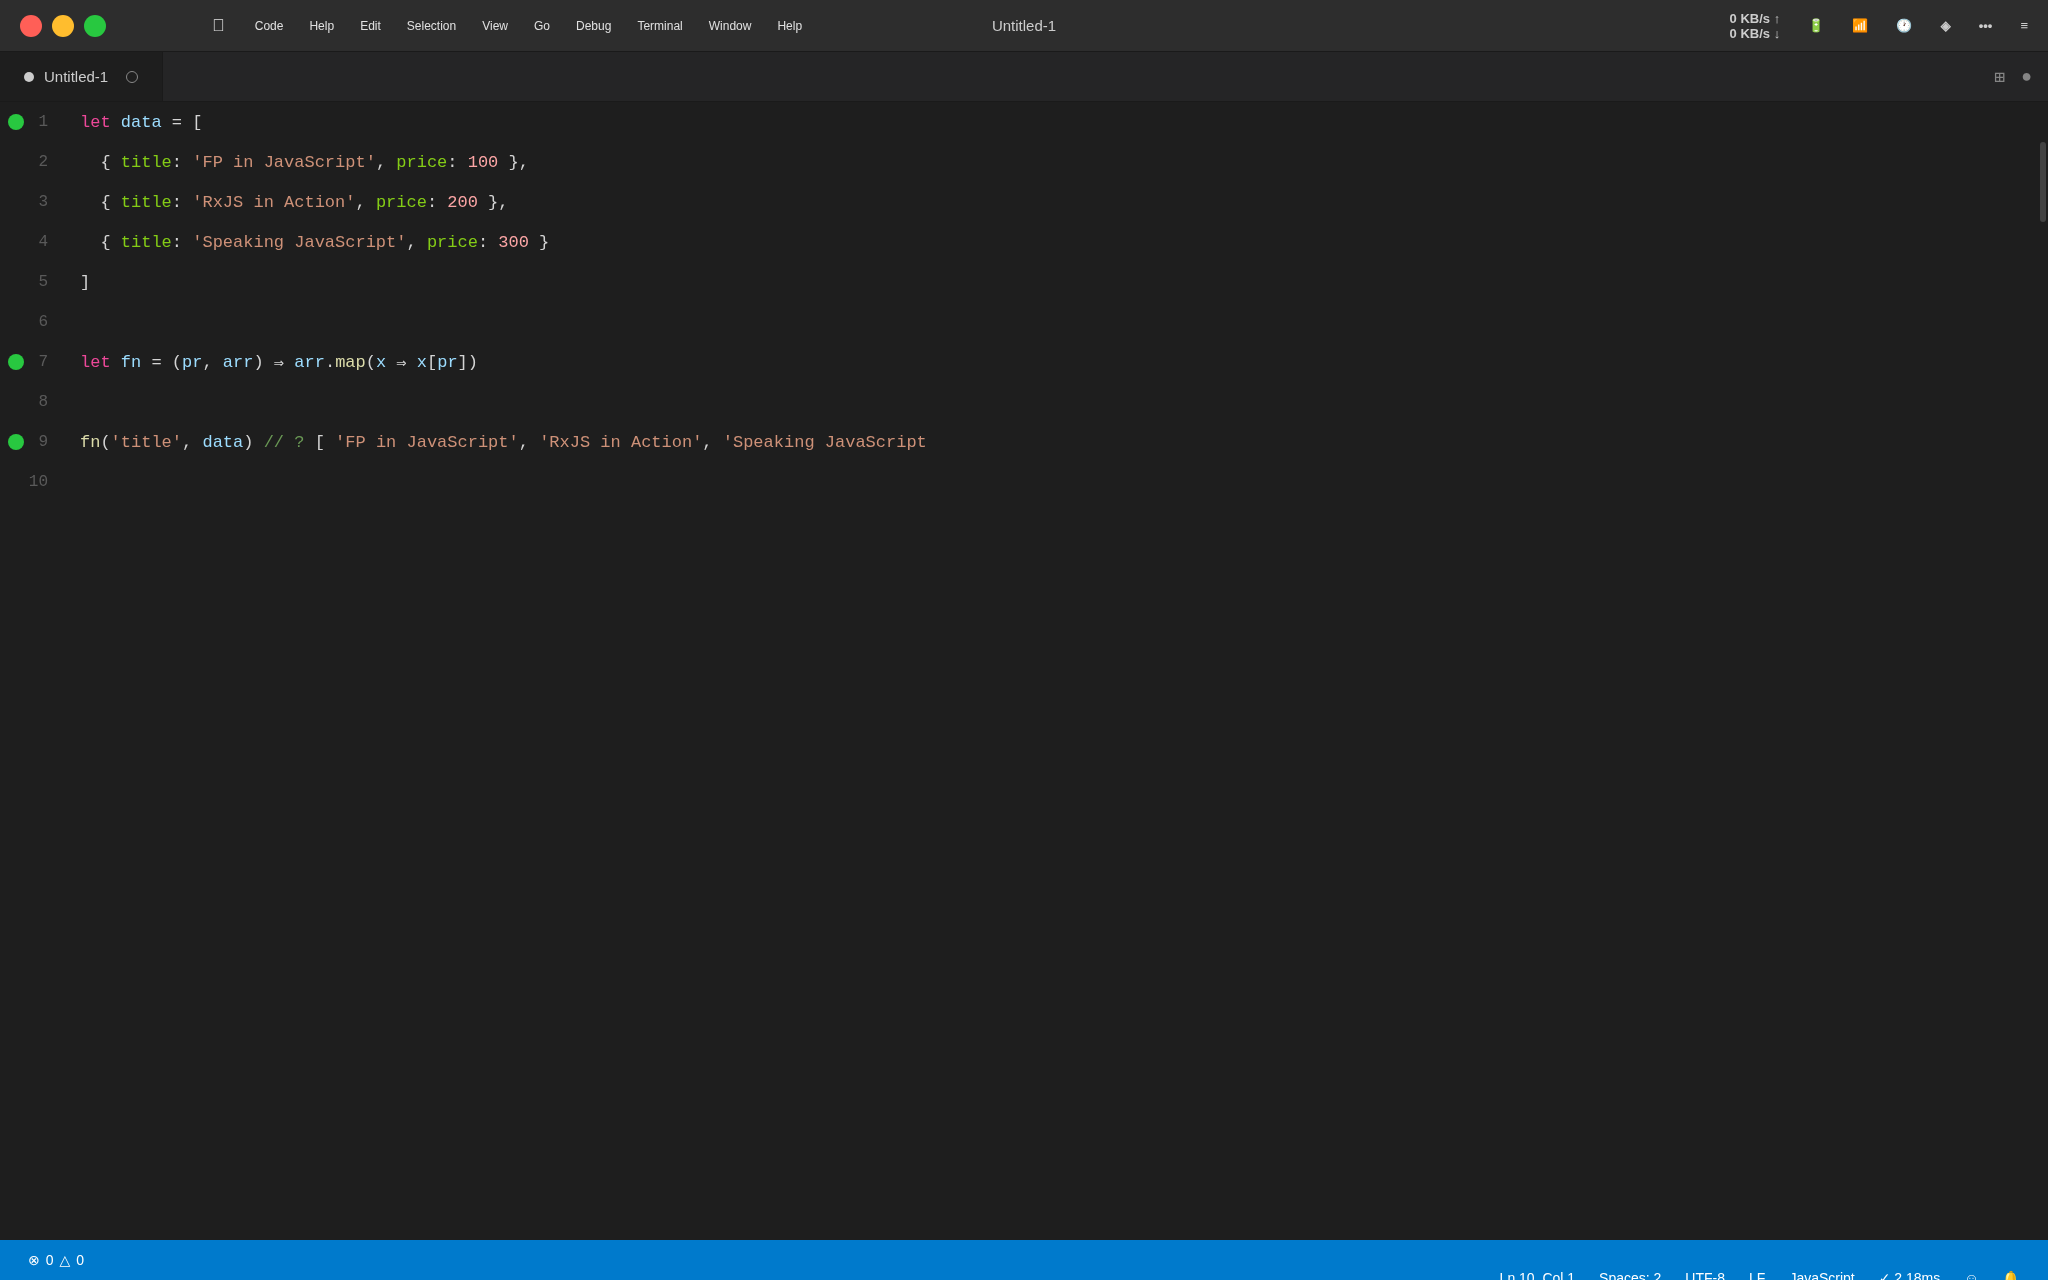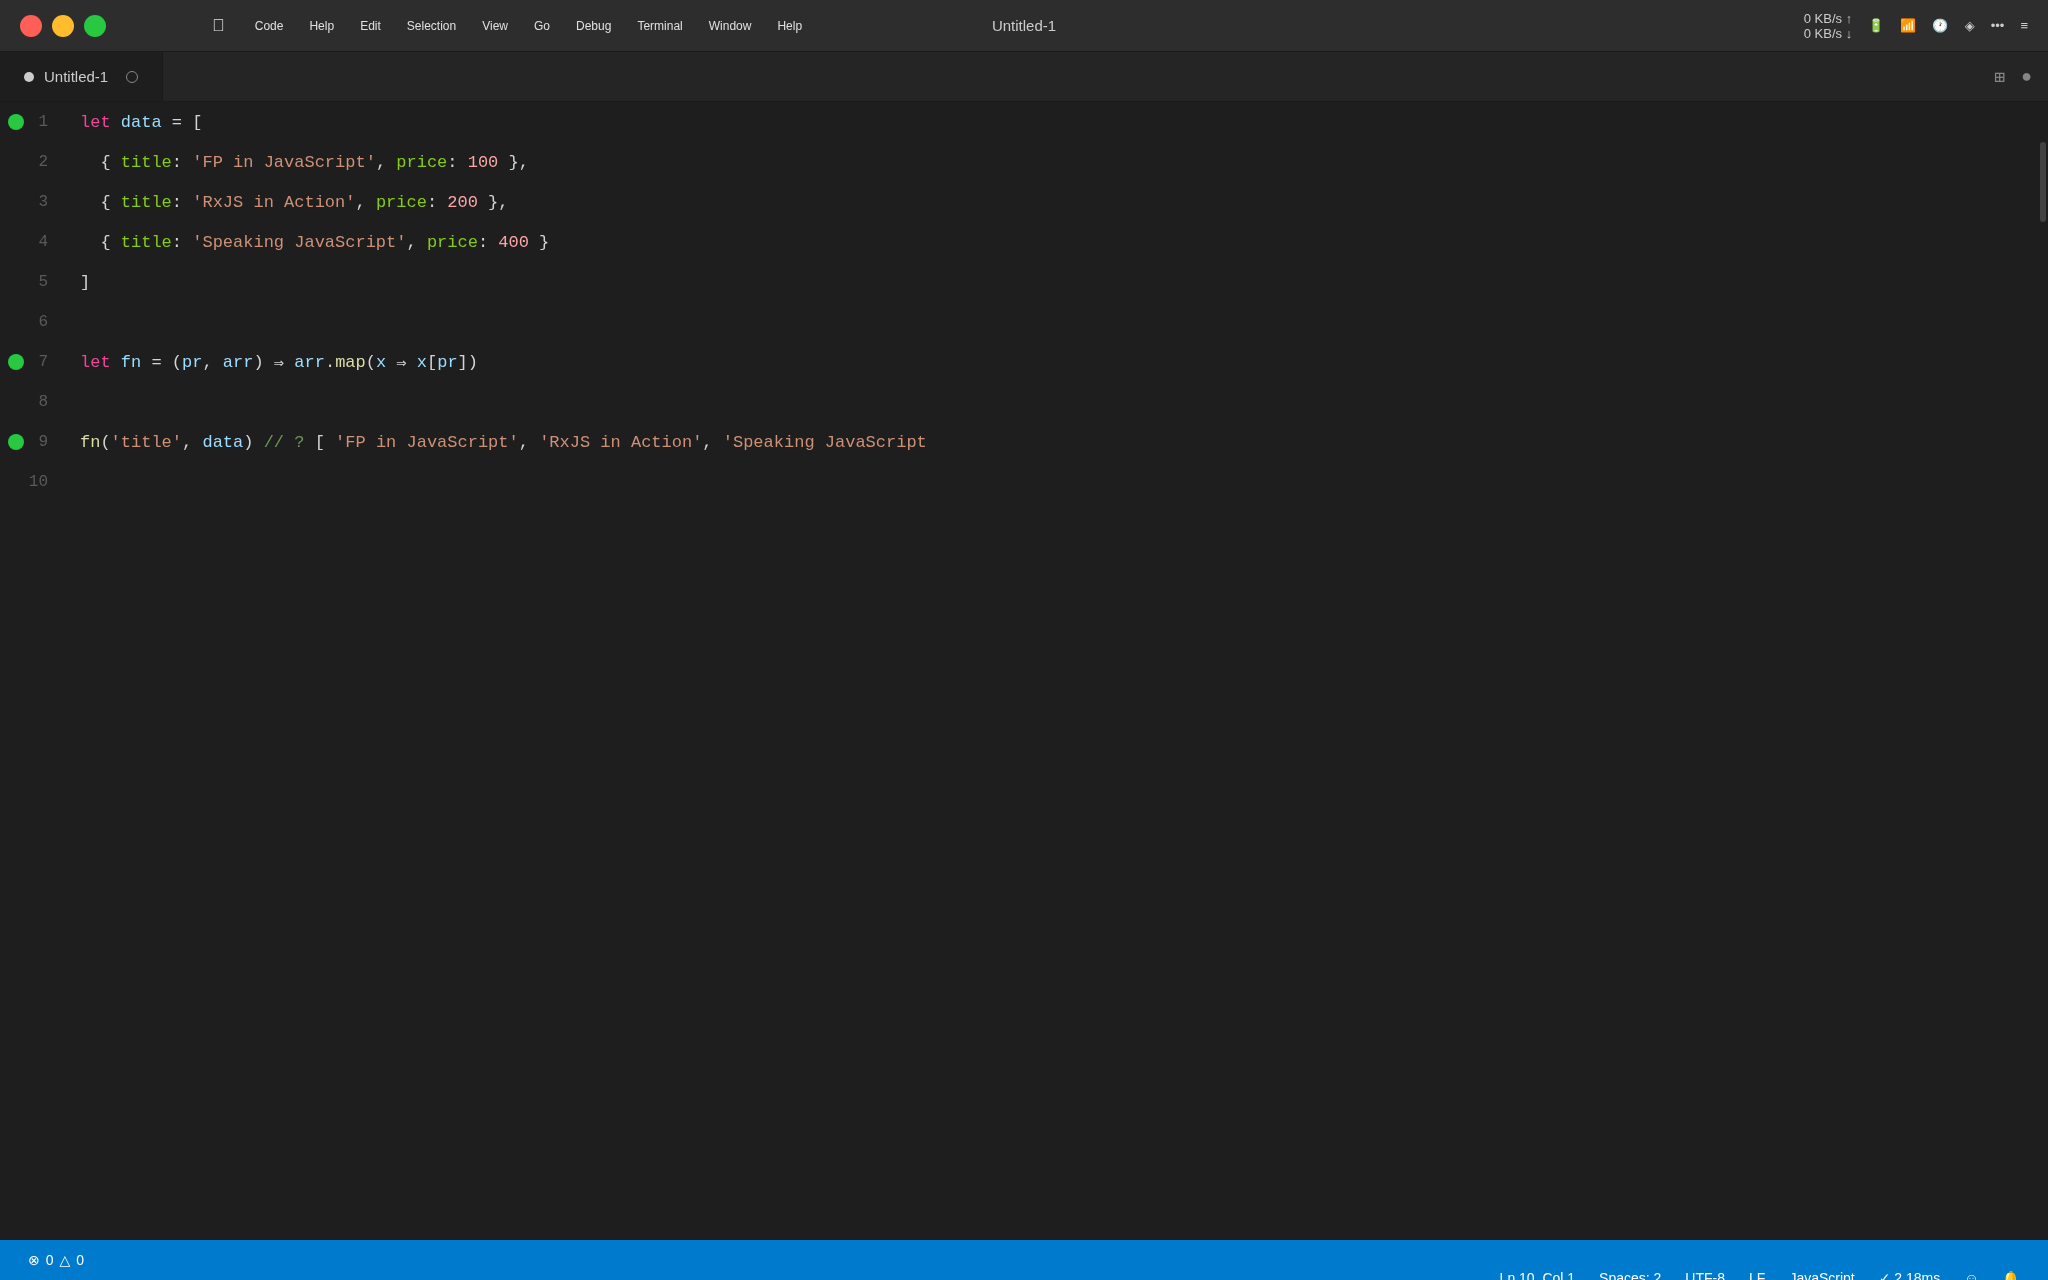--- a/index.html
+++ b/index.html
@@ -52,23 +52,24 @@
       position: absolute;
       left: 50%;
       transform: translateX(-50%);
       color: #cccccc;
       font-size: 15px;
       font-family: -apple-system, BlinkMacSystemFont, 'Segoe UI', sans-serif;
     }
     .titlebar-right {
       display: flex;
       align-items: center;
-      gap: 16px;
+      gap: 28px;
       padding-right: 20px;
       margin-left: auto;
+      font-weight: bold;
     }
     .titlebar-right-item {
       color: #cccccc;
       font-size: 13px;
       font-family: -apple-system, BlinkMacSystemFont, 'Segoe UI', sans-serif;
     }
 
     
     .tabbar {
       height: 50px;
@@ -335,21 +336,21 @@
 
     <div class="code-line">
       <span class="punct">  { </span><span class="prop">title</span><span class="punct">: </span><span class="str">'FP in JavaScript'</span><span class="punct">, </span><span class="prop">price</span><span class="punct">: </span><span class="num">100</span><span class="punct"> },</span>
     </div>
 
     <div class="code-line">
       <span class="punct">  { </span><span class="prop">title</span><span class="punct">: </span><span class="str">'RxJS in Action'</span><span class="punct">, </span><span class="prop">price</span><span class="punct">: </span><span class="num">200</span><span class="punct"> },</span>
     </div>
 
     <div class="code-line">
-      <span class="punct">  { </span><span class="prop">title</span><span class="punct">: </span><span class="str">'Speaking JavaScript'</span><span class="punct">, </span><span class="prop">price</span><span class="punct">: </span><span class="num">400</span><span class="punct"> }</span>
+      <span class="punct">  { </span><span class="prop">title</span><span class="punct">: </span><span class="str">'Speaking JavaScript'</span><span class="punct">, </span><span class="prop">price</span><span class="punct">: </span><span class="num">300</span><span class="punct"> }</span>
     </div>
 
     <div class="code-line">
       <span class="punct">]</span>
     </div>
 
     <div class="code-line">
       <span>&nbsp;</span>
     </div>
 

